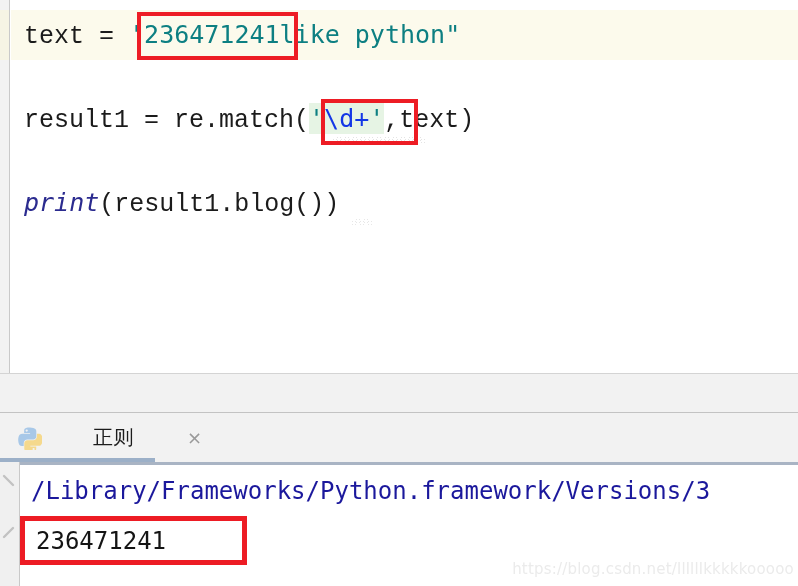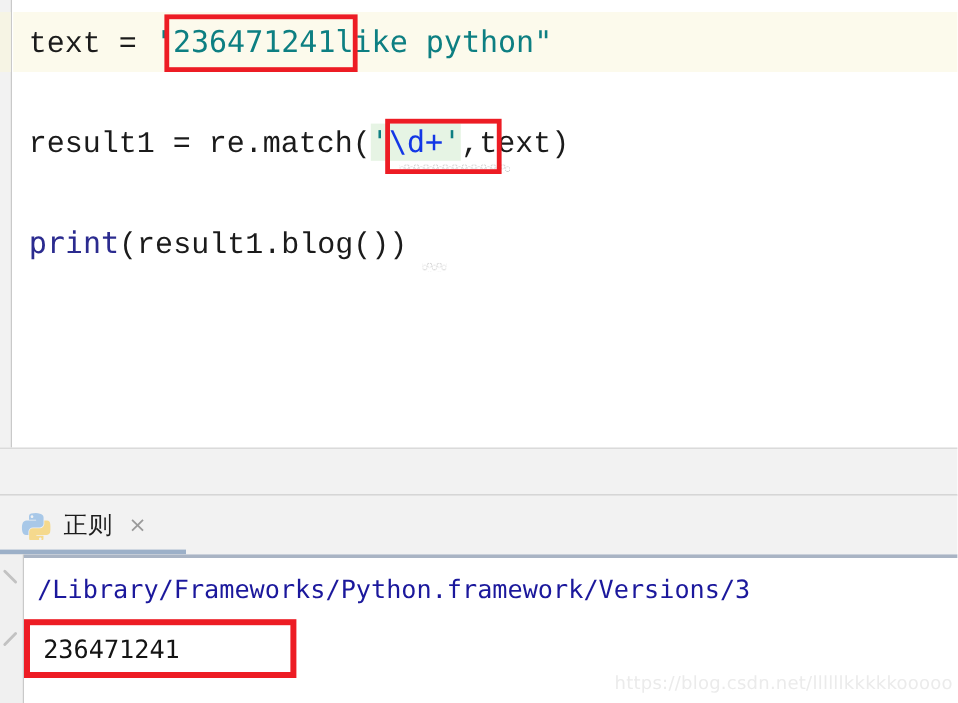--- a/index.html
+++ b/index.html
@@ -62,21 +62,21 @@
     line-height: 30px;
     letter-spacing: 0px;
     white-space: pre;
   }
   #line-1 { top: 20px; }
   #line-2 { top: 104px; }
   #line-3 { top: 188px; }
 
   .tok-plain   { color: #1b1b1b; font-family: Liberation Mono, monospace; }
   .tok-string  { color: #0d7f82; }
-  .tok-kw      { color: #2b2b8f; }
+  .tok-kw      { color: #2b2b8f; font-style: italic; }
   .tok-escape  { color: #1337e6; }
 
   .regex-lit {
     background: #e6f4e4;
     padding: 1px 0 1px 0;
   }
 
   
   .wavy {
     position: absolute;
@@ -138,20 +138,21 @@
     background: #f2f2f2;
   }
   #tab-regex {
     position: absolute;
     left: 0; top: 0;
     height: 49px;
     display: flex;
     align-items: center;
     padding: 0 14px 0 18px;
     box-sizing: border-box;
+    gap: 40px;
   }
   .tab-underline {
     position: absolute;
     left: 0; top: 45px;
     width: 155px;
     height: 4px;
     background: #9cb0c8;
   }
   .python-icon { width: 24px; height: 24px; display: block; margin-right: 11px; }
   .tab-title {
@@ -200,21 +201,21 @@
     left: 2px;
   }
   #fold-1 { top: 12px; }
   #fold-2 { top: 64px; }
   .fold-chevron svg { display: block; }
 
   .console-line {
     position: absolute;
     left: 31px;
     font-family: "DejaVu Sans Mono", "Liberation Mono", monospace;
-    font-size: 21px;
+    font-size: 24px;
     line-height: 30px;
     white-space: pre;
   }
   #console-path {
     top: 14px;
     color: #1b189c;
   }
   #console-result {
     top: 64px;
     left: 36px;

